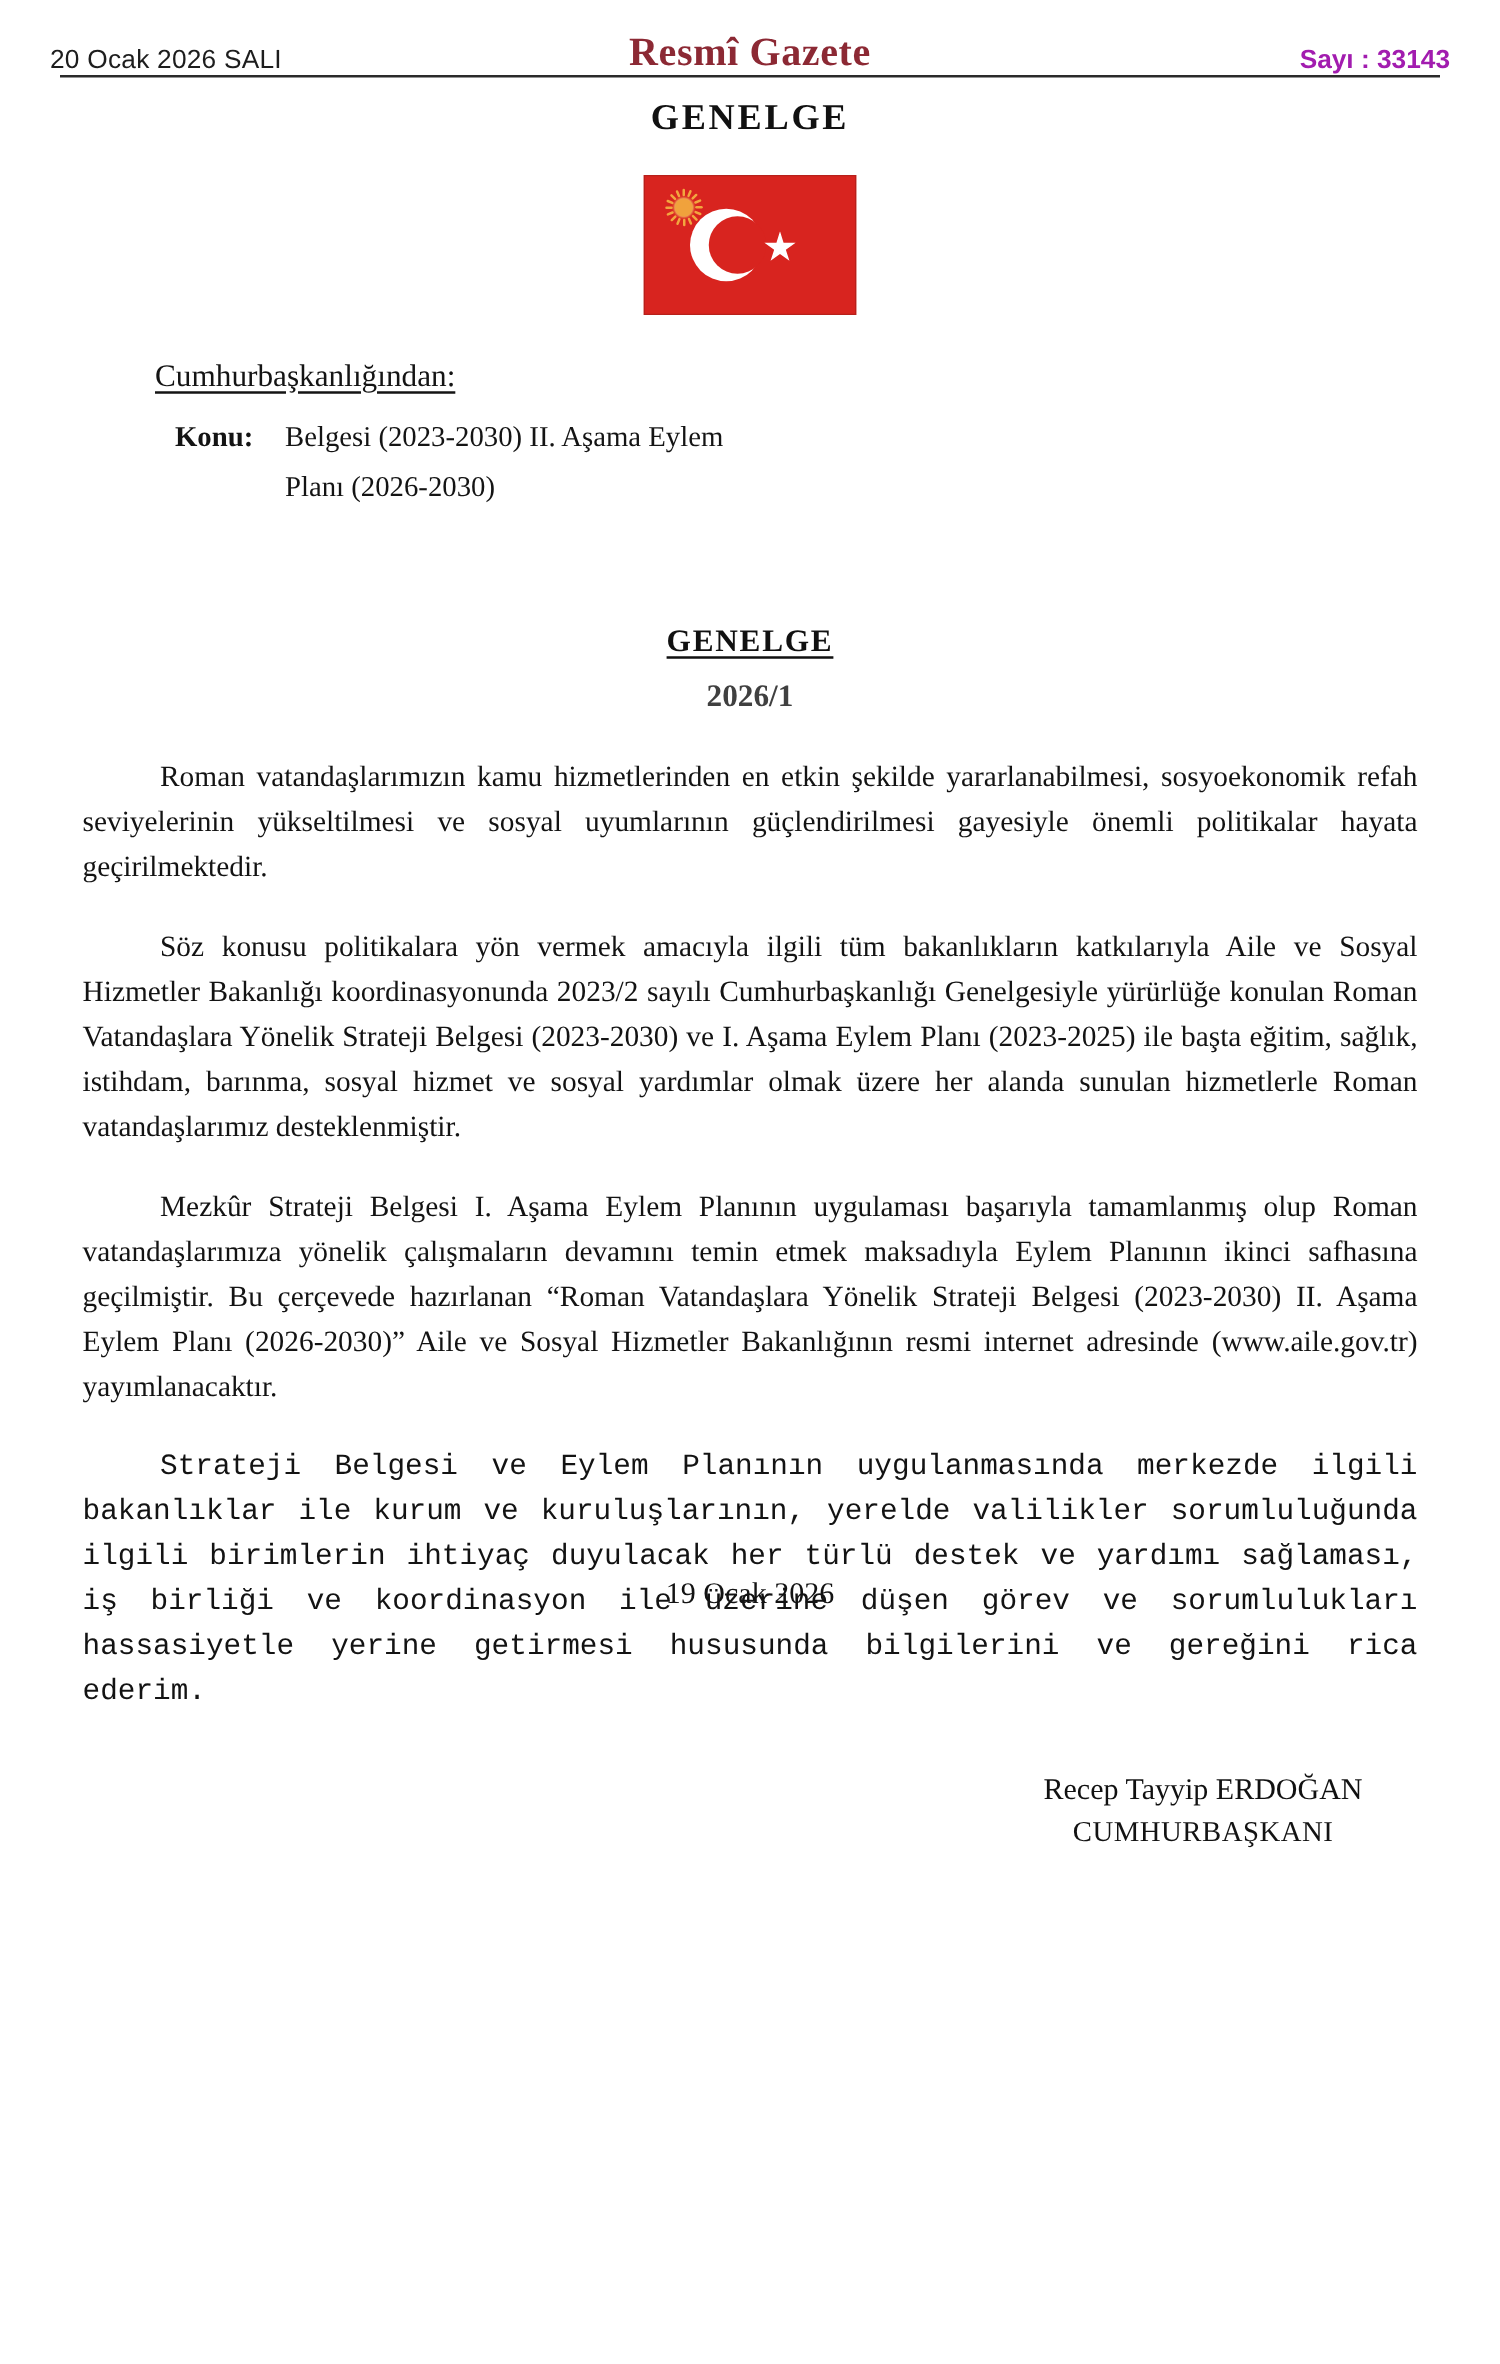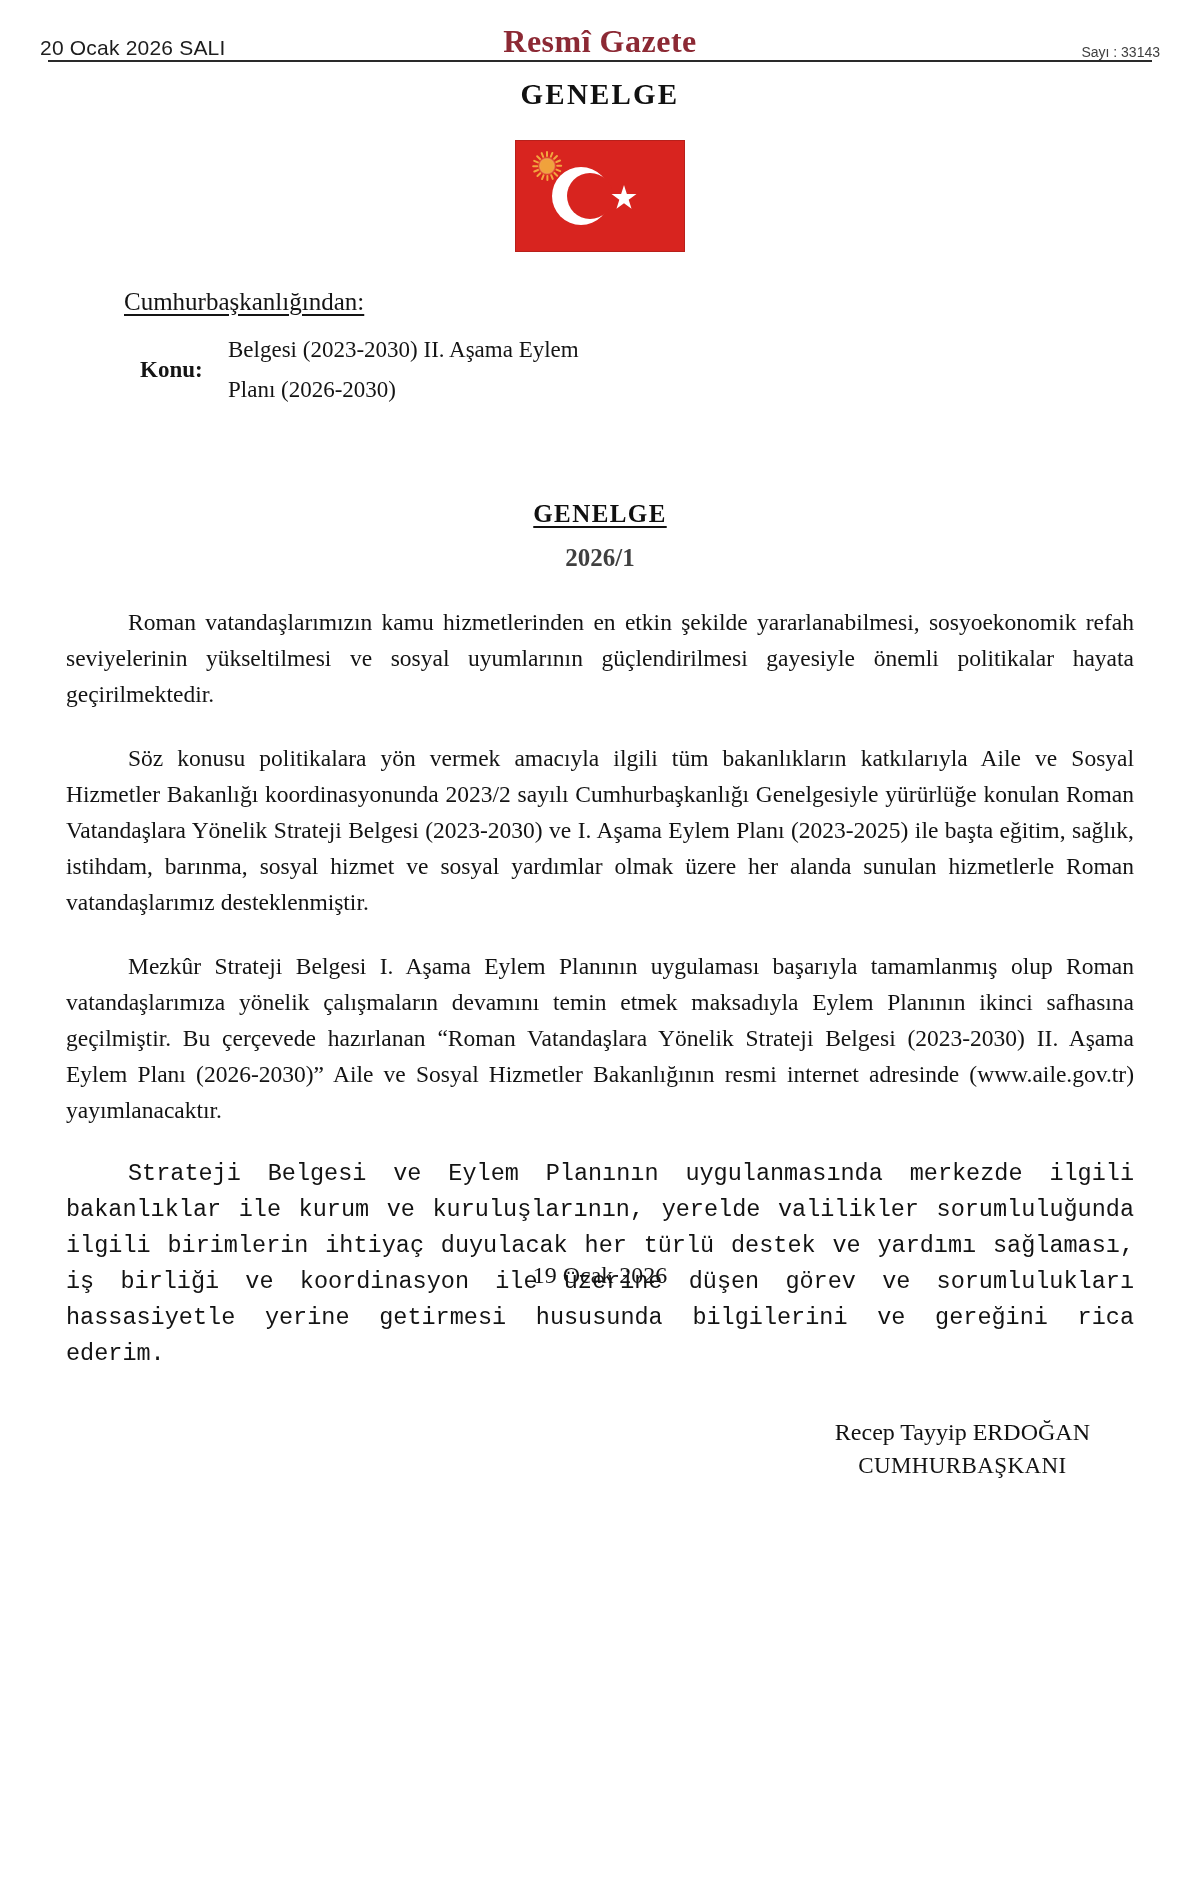--- a/index.html
+++ b/index.html
@@ -48,25 +48,26 @@
     font-weight: 700;
     color: #8c2934;
     letter-spacing: 0.5px;
     position: absolute;
     left: 0;
     right: 0;
     text-align: center;
   }
   .masthead-issue {
     font-family: "Liberation Sans", "DejaVu Sans", sans-serif;
-    font-size: 14px;
-    color: #404040;
+    font-size: 21px;
+    color: #a21caf;
     white-space: nowrap;
     position: relative;
     z-index: 2;
+    font-weight: bold;
   }
   .masthead-rule {
     position: absolute;
     top: 60px;
     left: 48px;
     right: 48px;
     border-top: 2px solid #2a2a2a;
     height: 0;
   }
 
@@ -180,21 +181,21 @@
     position: absolute;
     top: 330px;
     left: 140px;
     width: 620px;
     font-size: 23px;
     line-height: 40px;
     color: #141414;
   }
   .subject-row {
     display: flex;
-    align-items: center;
+    align-items: flex-start;
   }
   .subject-label {
     font-weight: 700;
     width: 88px;
     flex: 0 0 88px;
   }
   .subject-lines {
     flex: 1 1 auto;
   }
   .subject-lines div {

